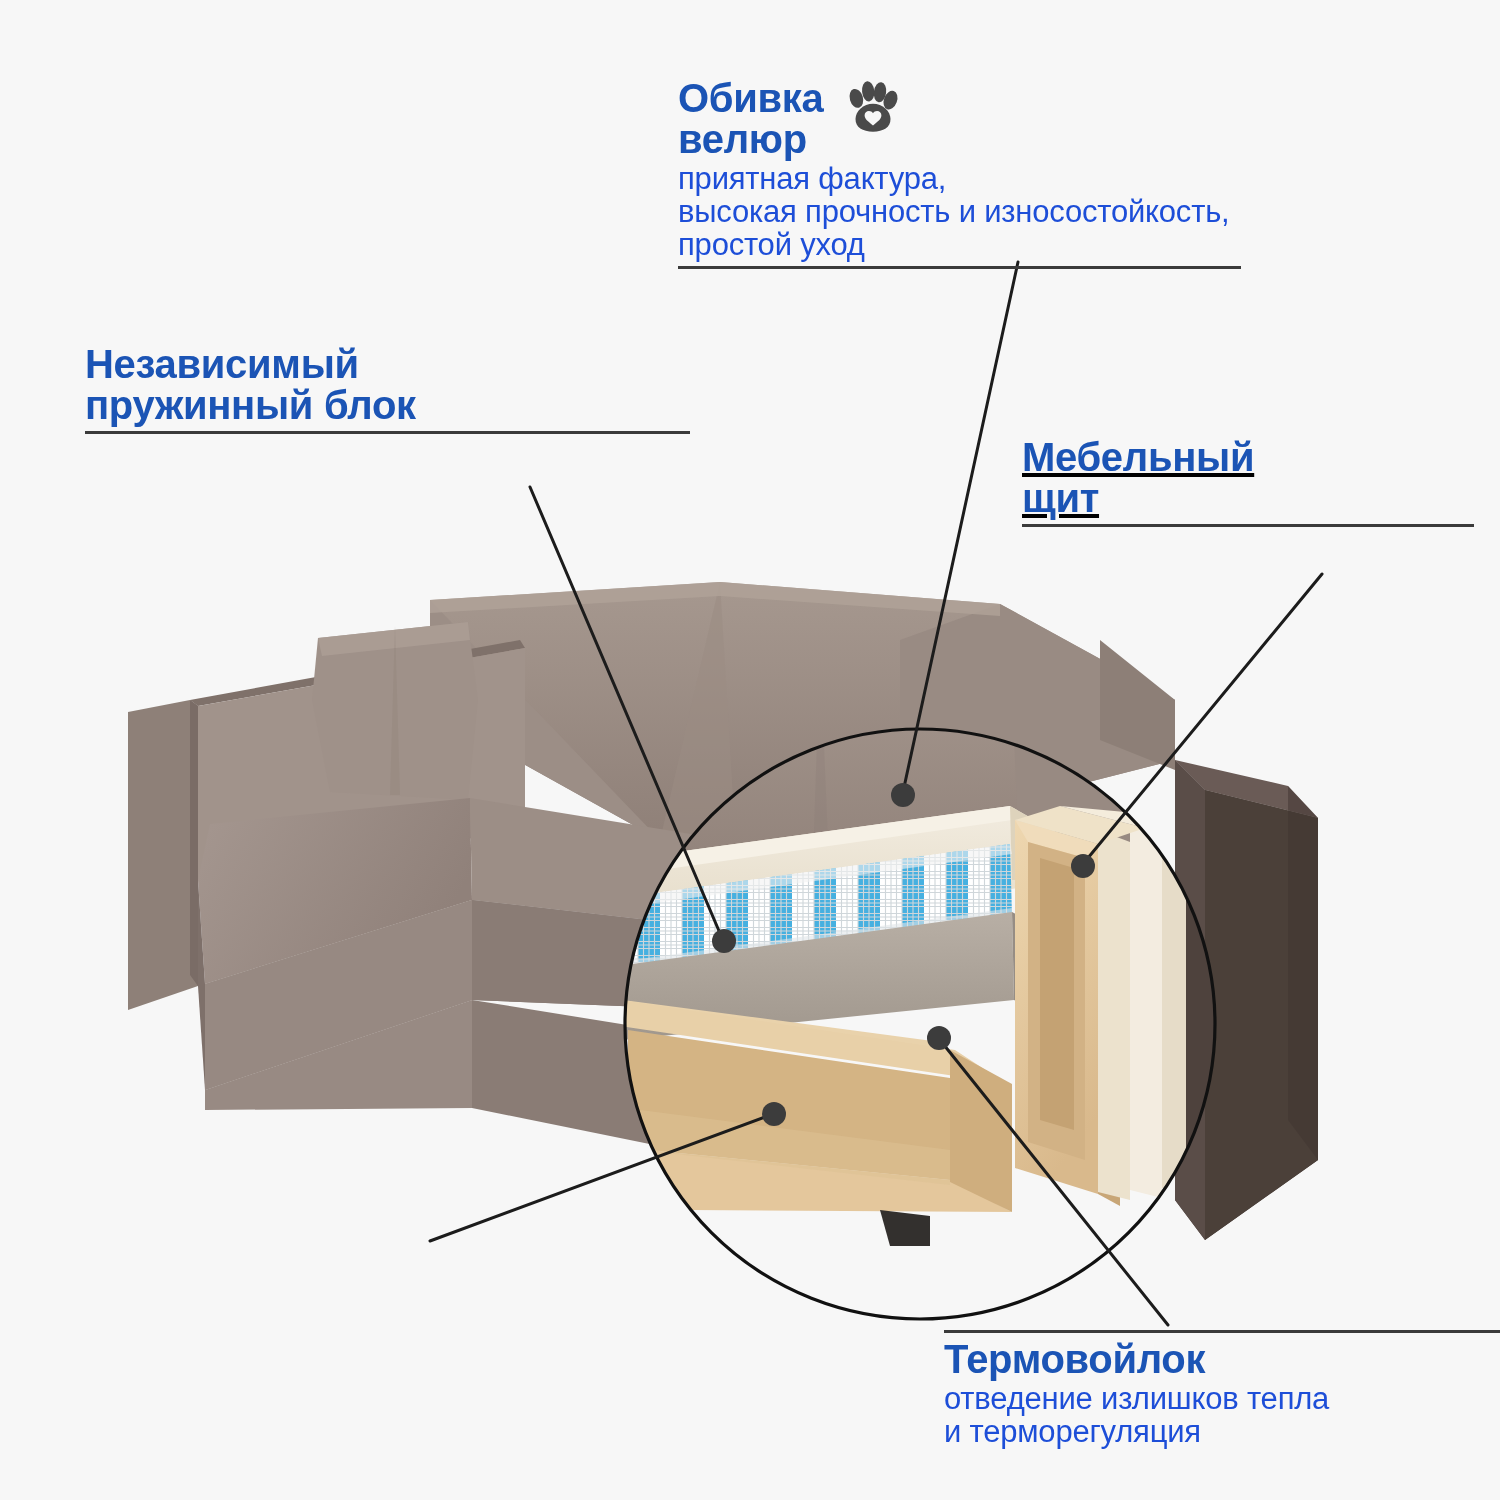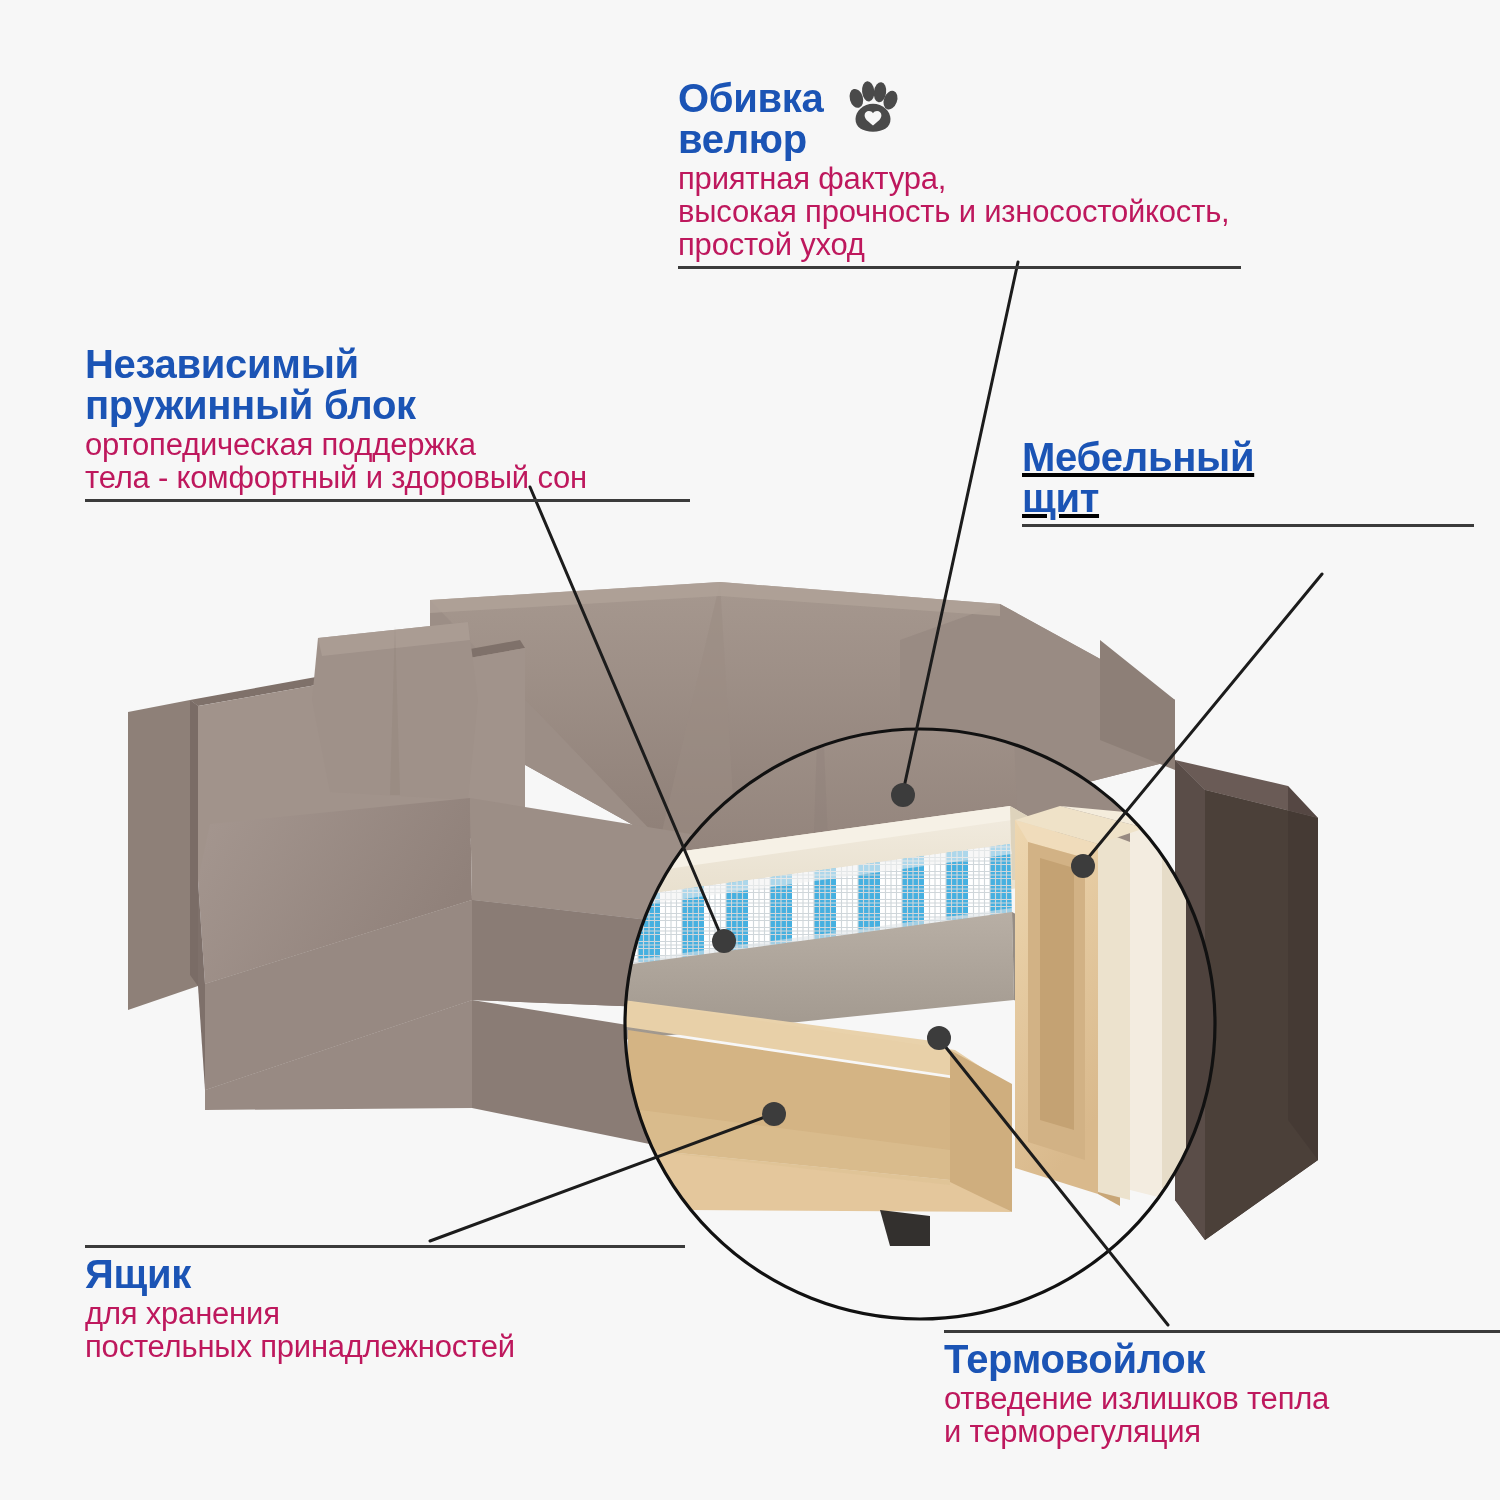--- a/index.html
+++ b/index.html
@@ -17,21 +17,21 @@
   .callout .title{
     color:#1b54b5;
     font-weight:bold;
     font-size:40px;
     line-height:1.02;
     letter-spacing:-0.3px;
     white-space:pre-line;
     margin:0;
   }
   .callout .desc{
-    color:#be185d;
+    color:#1d4ed8;
     font-size:31px;
     line-height:1.07;
     white-space:pre-line;
     margin:2px 0 0 0;
     letter-spacing:-0.2px;
   }
   .callout .rule{
     height:3px;background:#3b3b3b;margin-top:5px;
   }
   .callout.below-rule .rule{order:-1;margin-top:0;margin-bottom:6px;}
@@ -256,37 +256,29 @@
     </div>
     <div class="desc">приятная фактура,
 высокая прочность и износостойкость,
 простой уход</div>
     <div class="rule"></div>
   </div>
 
   <div class="callout" id="co-springs">
     <div class="title">Независимый
 пружинный блок</div>
-    <div class="desc">ортопедическая поддержка
-тела - комфортный и здоровый сон</div>
     <div class="rule"></div>
   </div>
 
   <div class="callout" id="co-board">
     <div class="title">Мебельный
 щит</div>
     <div class="rule"></div>
   </div>
 
-  <div class="callout below-rule" id="co-drawer">
-    <div class="rule"></div>
-    <div class="title">Ящик</div>
-    <div class="desc">для хранения
-постельных принадлежностей</div>
-  </div>
 
   <div class="callout below-rule" id="co-felt">
     <div class="rule"></div>
     <div class="title">Термовойлок</div>
     <div class="desc">отведение излишков тепла
 и терморегуляция</div>
   </div>
 
 </div>
 

